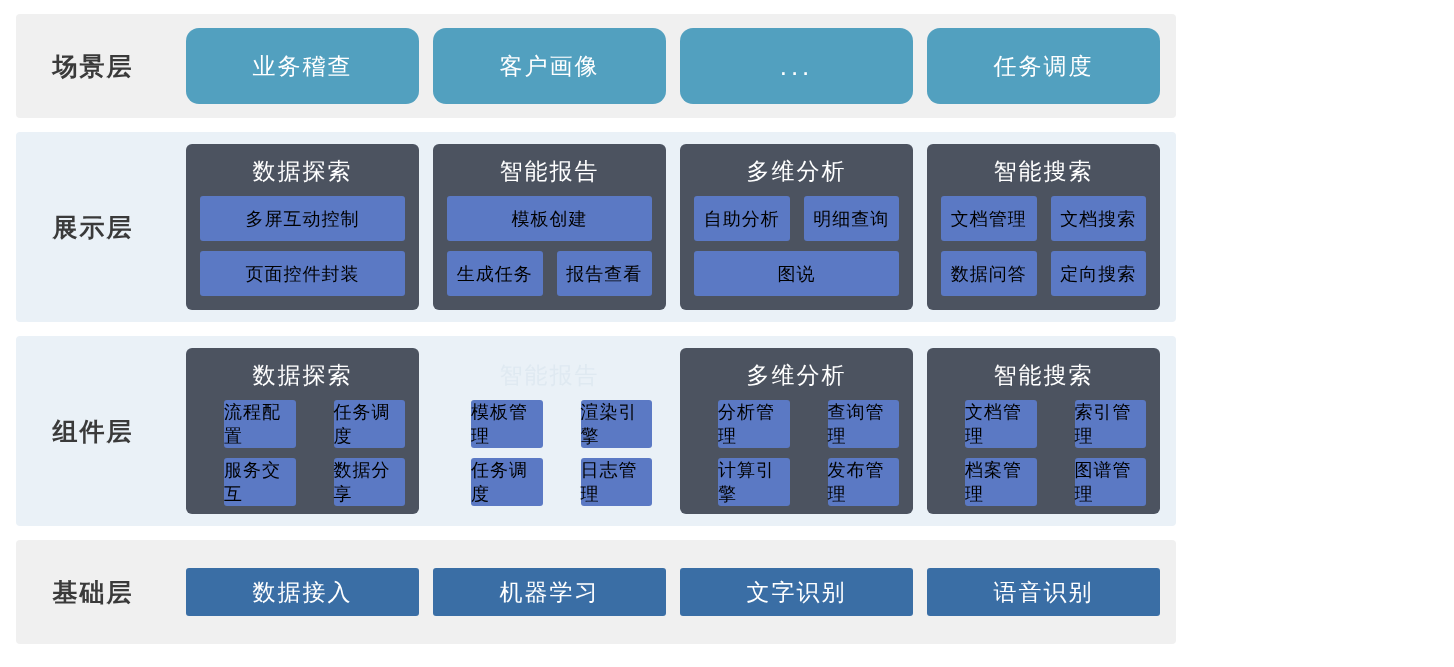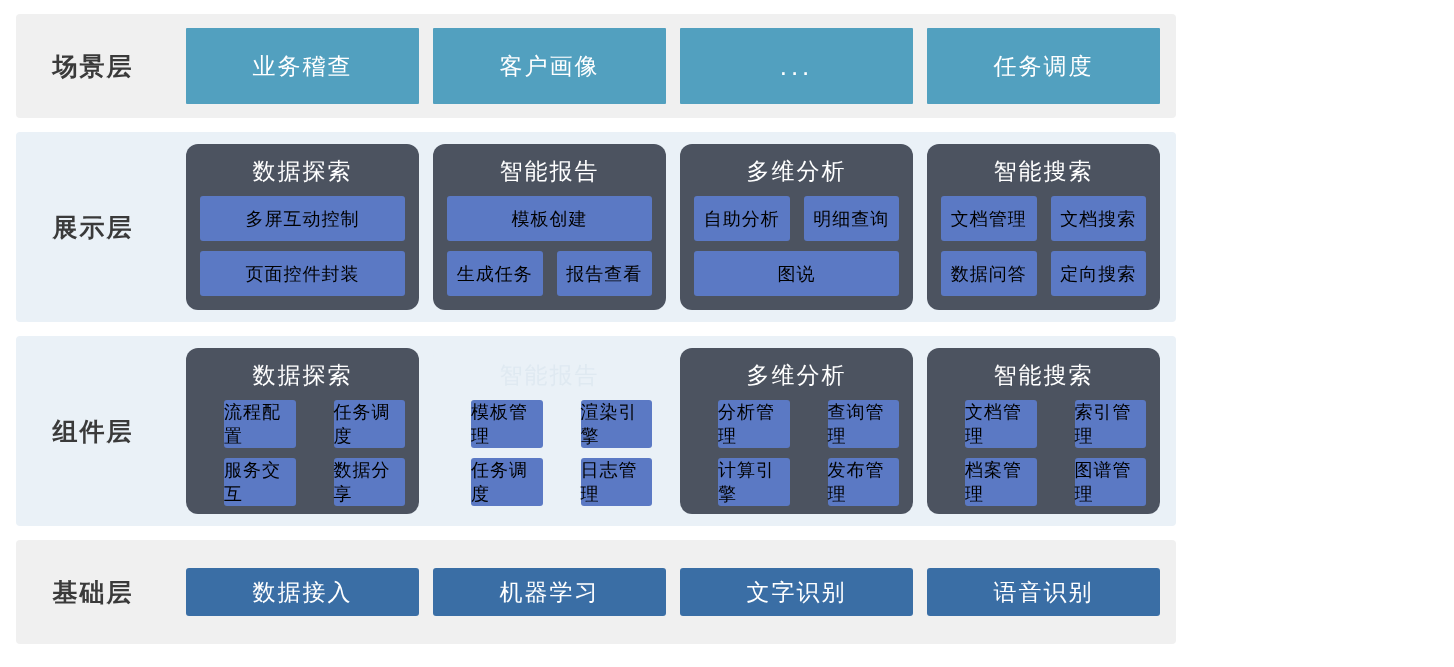--- a/index.html
+++ b/index.html
@@ -52,39 +52,39 @@
   
   .layer-scene {
     background: #f0f0f0;
     height: 104px;
   }
   .layer-scene .layer-body { padding: 14px 16px; }
   .scene-card {
     flex: 1;
     background: #52a0bf;
     color: #ffffff;
-    border-radius: 1px;
+    border-radius: 13px;
     display: flex;
     align-items: center;
     justify-content: center;
     font-size: 23px;
     letter-spacing: 2px;
   }
   .scene-card.ellipsis { font-size: 26px; letter-spacing: 4px; }
 
   
   .layer-mid {
     background: #eaf1f7;
     height: 190px;
   }
   .layer-mid .layer-body { padding: 12px 16px; }
   .group {
     flex: 1;
     background: #4c5360;
-    border-radius: 12px;
+    border-radius: 6px;
     display: flex;
     flex-direction: column;
     padding: 8px 14px 14px 14px;
     box-sizing: border-box;
   }
   .group.muted { background: #eaf1f7; }
   .group-title {
     color: #ffffff;
     font-size: 23px;
     text-align: center;

